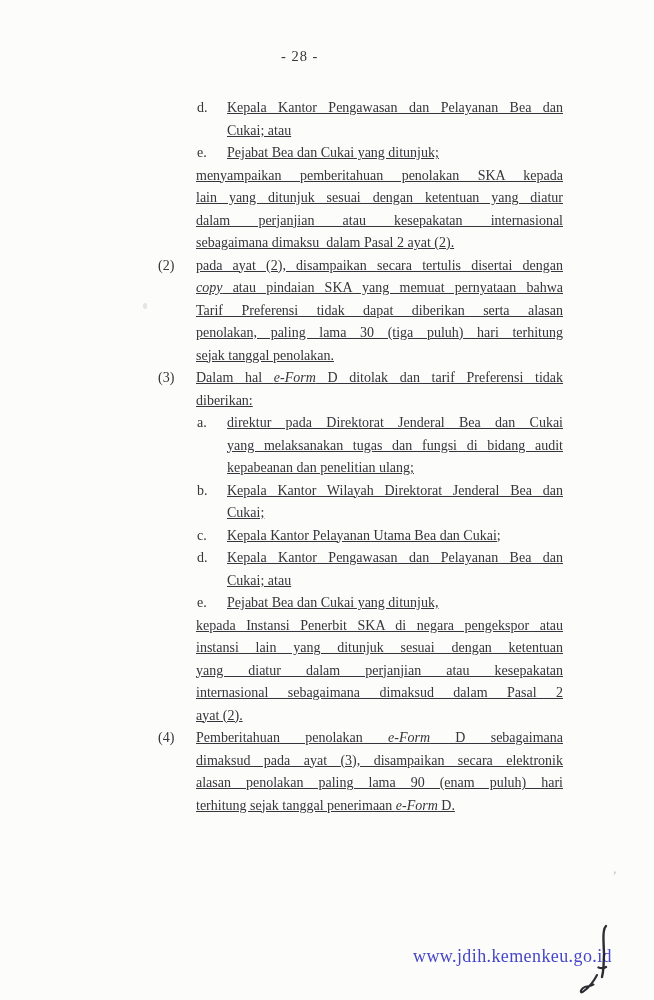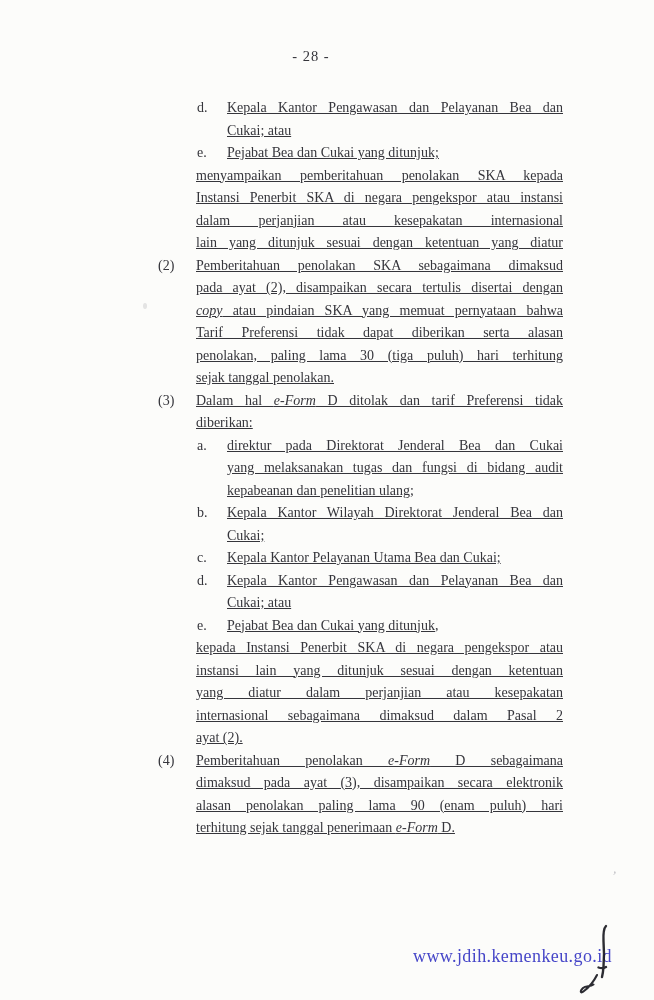--- a/index.html
+++ b/index.html
@@ -7,21 +7,21 @@
     position:relative;
     width:654px;height:1000px;
     margin:0 auto;
     background:var(--page-bg,#fcfcfa);
     font-family:"Liberation Serif","DejaVu Serif",serif;
     color:var(--ink,#35353b);
     overflow:hidden;
   }
   .pageno{
     position:absolute;top:48px;left:281px;width:60px;
-    text-align:center;font-size:14.5px;letter-spacing:1px;
+    text-align:left;font-size:14.5px;letter-spacing:1px;
   }
   .col{
     position:absolute;left:158px;top:97px;width:405px;
     font-size:14px;line-height:22.5px;
   }
   .block{display:flex;}
   .ind2{margin-left:39px;}
   .marker{flex:none;}
   .m1{width:38px;}
   .m2{width:30px;}
@@ -65,29 +65,28 @@
       <div class="block ind2">
         <span class="marker m2">e.</span>
         <div class="body">
           <div class="line ll">Pejabat Bea dan Cukai yang ditunjuk;</div>
         </div>
       </div>
       <div class="block">
         <span class="marker m1"></span>
         <div class="body">
           <div class="line jl">menyampaikan pemberitahuan penolakan SKA kepada</div>
-          <div class="line jl">Instansi Penerbit SKA di negara pengekspor atau instansi</div>
+          <div class="line jl">lain yang ditunjuk sesuai dengan ketentuan yang diatur</div>
           <div class="line jl">dalam perjanjian atau kesepakatan internasional</div>
-          <div class="line jl">lain yang ditunjuk sesuai dengan ketentuan yang diatur</div>
+          <div class="line ll">sebagaimana dimaksu&nbsp;&nbsp;dalam Pasal 2 ayat (2).</div>
         </div>
       </div>
       <div class="block">
         <span class="marker m1">(2)</span>
         <div class="body">
-          <div class="line jl">Pemberitahuan penolakan SKA sebagaimana dimaksud</div>
           <div class="line jl">pada ayat (2), disampaikan secara tertulis disertai dengan</div>
           <div class="line jl"><i>copy</i> atau pindaian SKA yang memuat pernyataan bahwa</div>
           <div class="line jl">Tarif Preferensi tidak dapat diberikan serta alasan</div>
           <div class="line jl">penolakan, paling lama 30 (tiga puluh) hari terhitung</div>
           <div class="line ll">sejak tanggal penolakan.</div>
         </div>
       </div>
       <div class="block">
         <span class="marker m1">(3)</span>
         <div class="body">

